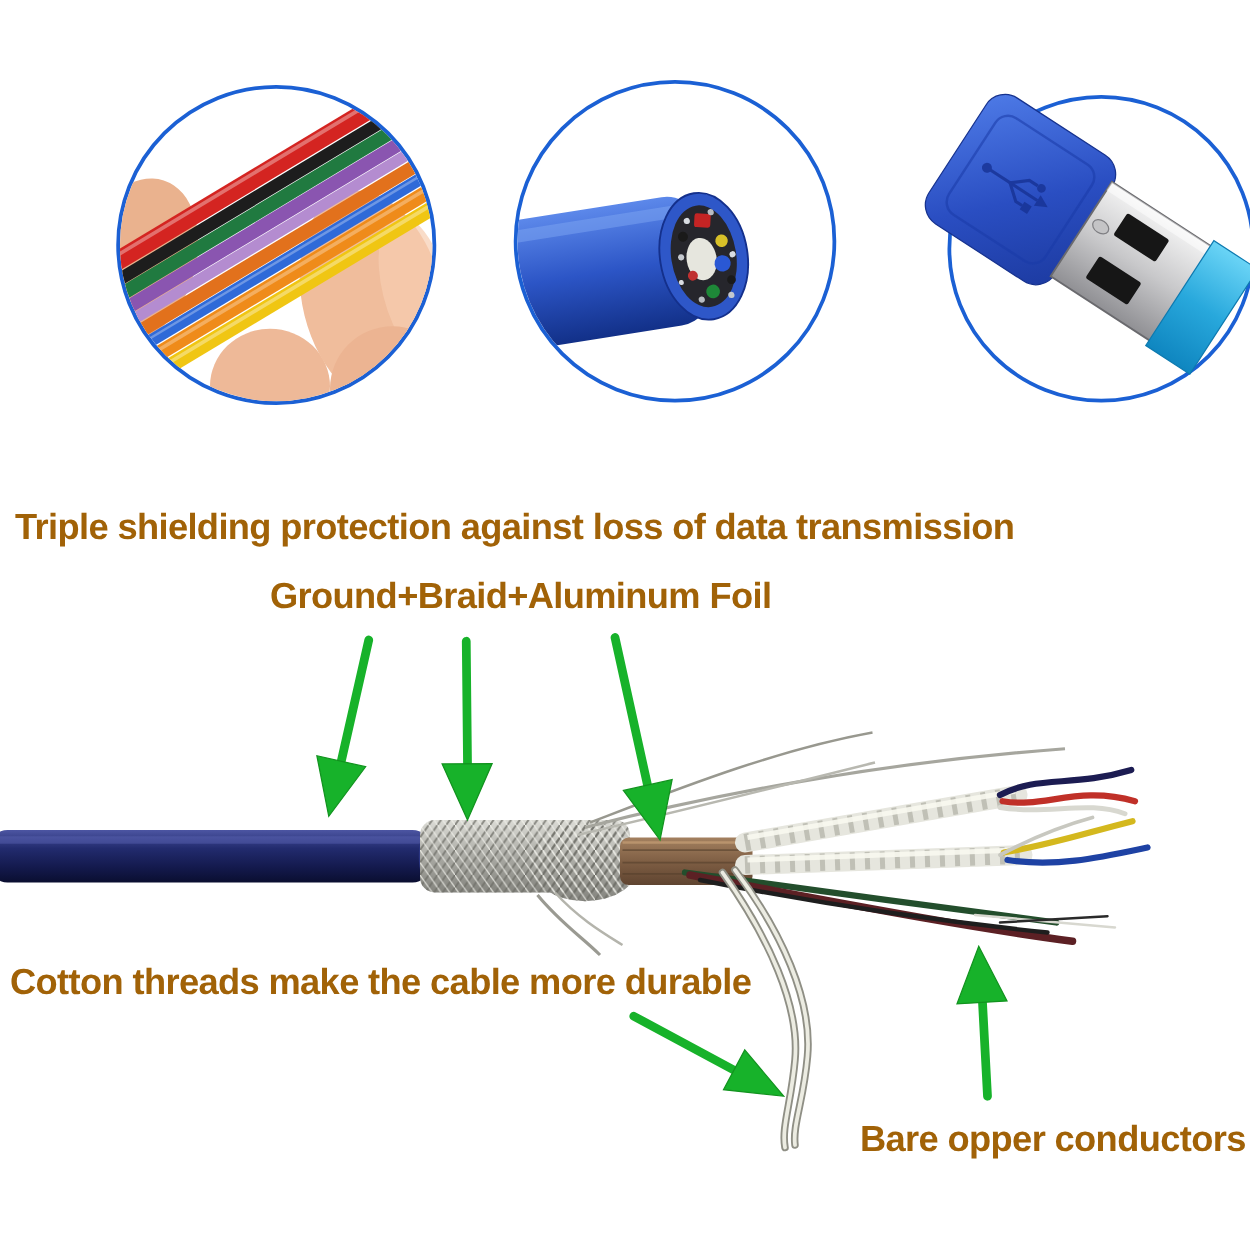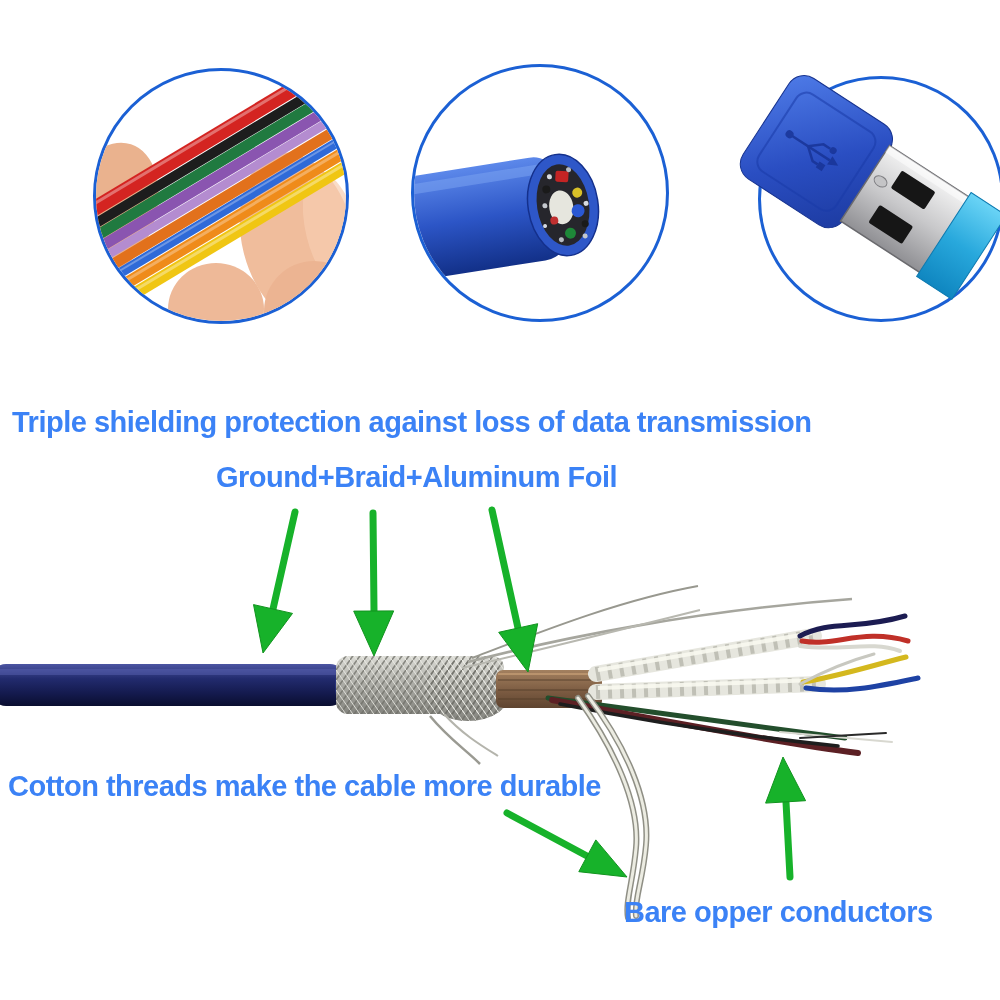--- a/index.html
+++ b/index.html
@@ -13,26 +13,26 @@
     overflow:hidden;background:#fff;z-index:2;
   }
   .callout svg{display:block;}
   .callout-ring{
     position:absolute;border-radius:50%;border:3px solid #1b60d4;
     background:transparent;z-index:2;
   }
   .usb-svg{position:absolute;z-index:3;overflow:visible;}
   .label{
     position:absolute;z-index:4;font-weight:700;font-size:29px;
-    letter-spacing:-0.5px;color:#3b82f6;white-space:nowrap;line-height:1.15;
+    letter-spacing:-0.5px;color:#a16207;white-space:nowrap;line-height:1.15;
   }
   .label-triple{left:12px;top:406px;}
   .label-ground{left:216px;top:461px;}
   .label-cotton{left:8px;top:770px;}
-  .label-bare{left:624px;top:896px;}
+  .label-bare{left:688px;top:896px;}
 </style>
 </head>
 <body>
 
 <div class="page">
 
   <svg class="cable-svg" width="1000" height="1000" viewBox="0 0 1000 1000">
     <defs>
       <linearGradient id="gradJacket" x1="0" y1="0" x2="0" y2="1">
         <stop offset="0" stop-color="#4c55a2"></stop>

